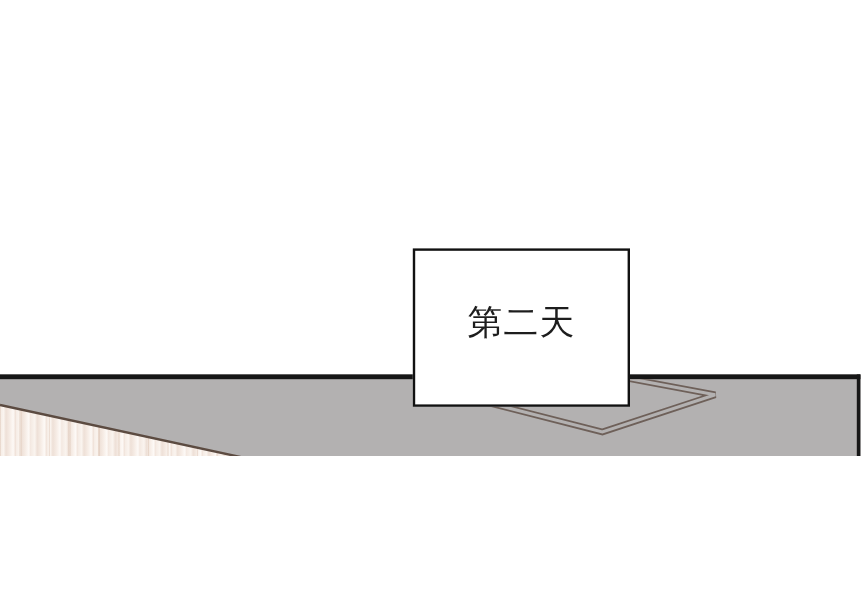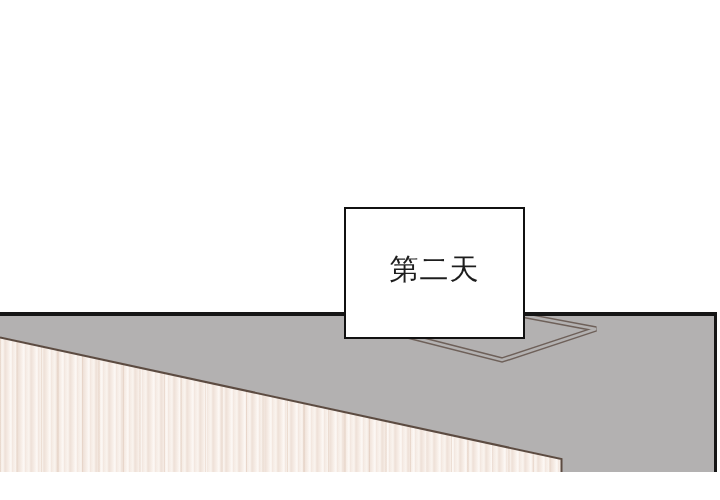--- a/index.html
+++ b/index.html
@@ -4,21 +4,21 @@
 <style>
   html, body {
     margin: 0;
     padding: 0;
     background: #ffffff;
     font-family: "Liberation Sans", "DejaVu Sans", sans-serif;
   }
   .canvas {
     position: relative;
     width: 720px;
-    height: 472px;
+    height: 380px;
     background: #ffffff;
     overflow: hidden;
   }
   
   .table-surface {
     position: absolute;
     left: 0;
     top: 311.5px;
     width: 714px;
     height: 188.5px;

